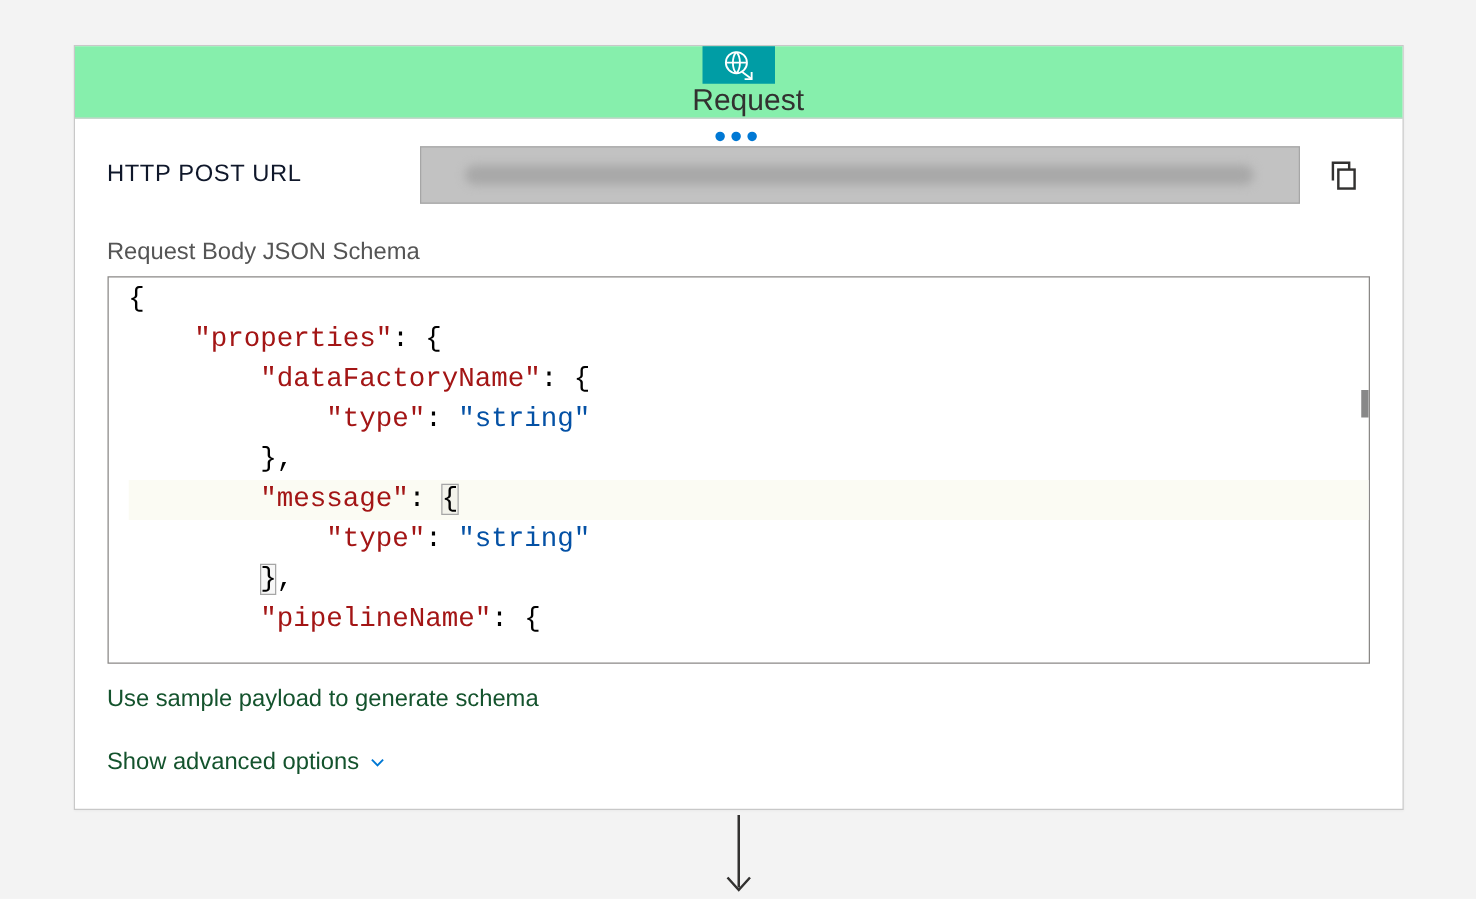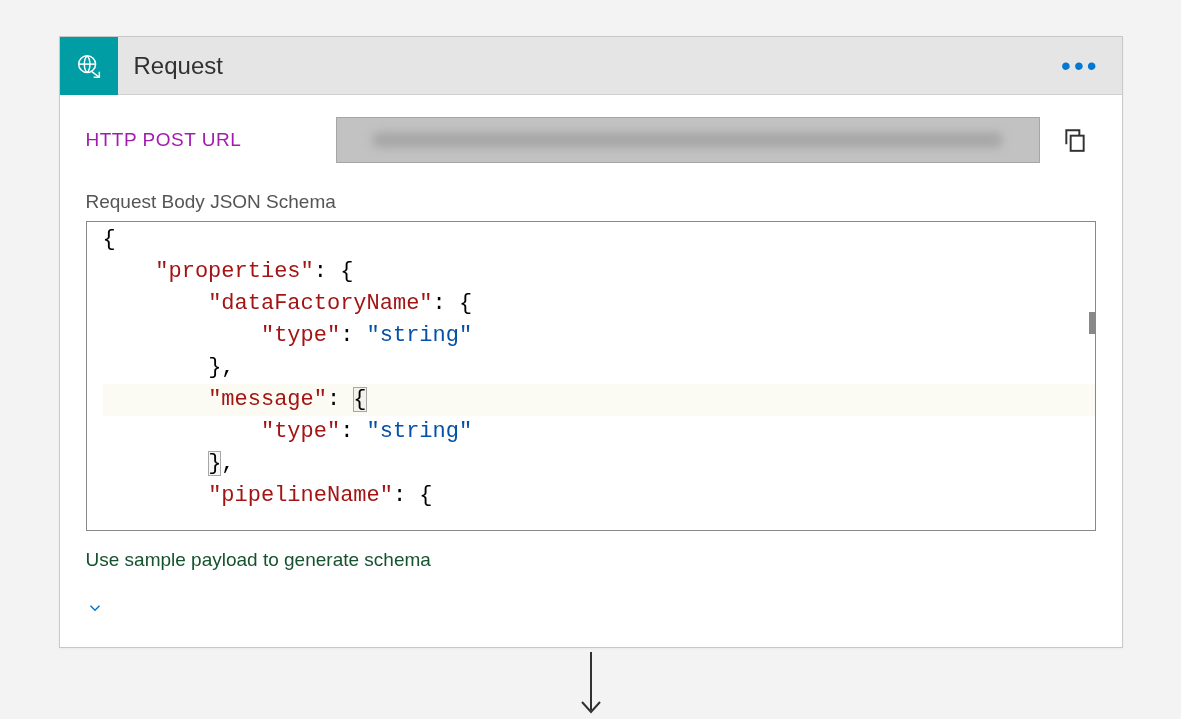--- a/index.html
+++ b/index.html
@@ -20,22 +20,23 @@
     width: 1064px;
     margin: 0 auto;
     background: #ffffff;
     border: 1px solid #c8c8c8;
     box-shadow: 0 1px 2px rgba(0,0,0,0.04);
   }
   .card-header {
     display: flex;
     align-items: center;
     height: 58px;
-    background: #e5e5e5;
+    background: #86efac;
     border-bottom: 1px solid #d0d0d0;
+    flex-direction: column;
   }
   .card-header .icon-box {
     width: 58px; height: 58px;
     background: #009da5;
     display: flex;
     align-items: center;
     justify-content: center;
     color: #ffffff;
   }
   .card-header .icon-box svg { width: 30px; height: 30px; }
@@ -57,21 +58,21 @@
   .card-body { padding: 22px 26px 26px 26px; }
 
   .row-url {
     display: flex;
     align-items: center;
     margin-bottom: 28px;
   }
   .row-url .label {
     width: 250px;
     font-size: 19px;
-    color: #a21caf;
+    color: #0f172a;
     letter-spacing: 0.5px;
   }
   .row-url .url-field {
     flex: 1;
     height: 46px;
     background: #c2c2c2;
     border: 1px solid #a6a6a6;
     display: flex;
     align-items: center;
     justify-content: center;
@@ -215,20 +216,21 @@
 <div class="code-line">        <span class="tok-brace boxed">}</span><span class="tok-punc">,</span></div>
 <div class="code-line">        <span class="tok-str">"pipelineName"</span><span class="tok-punc">: {</span></div>
         </div>
       </div>
 
       <div class="link">
         <span>Use sample payload to generate schema</span>
       </div>
       <br>
       <div class="link" style="margin-top:28px">
+        <span>Show advanced options</span>
         <span class="chev">
           <svg viewBox="0 0 24 24" fill="none" stroke-width="2">
               <polyline points="6 9 12 15 18 9"></polyline>
             </svg>
         </span>
       </div>
 
     </div>
   </div>
 

